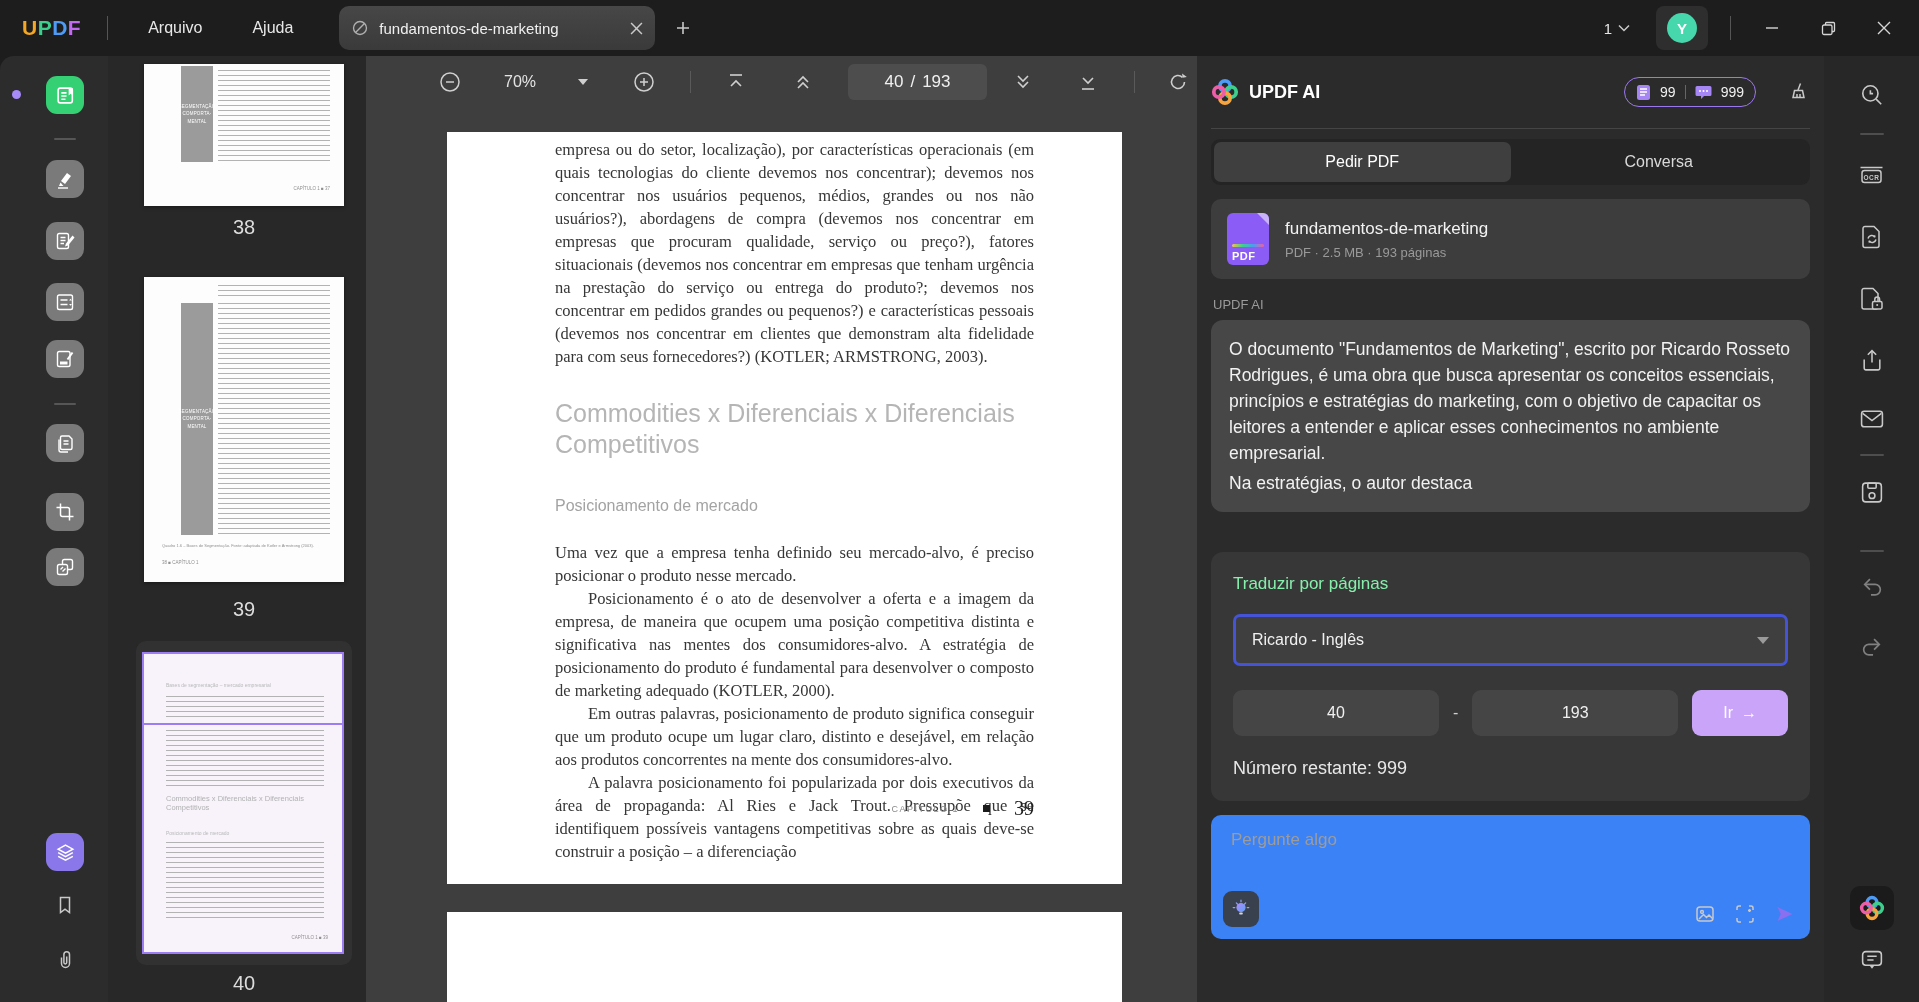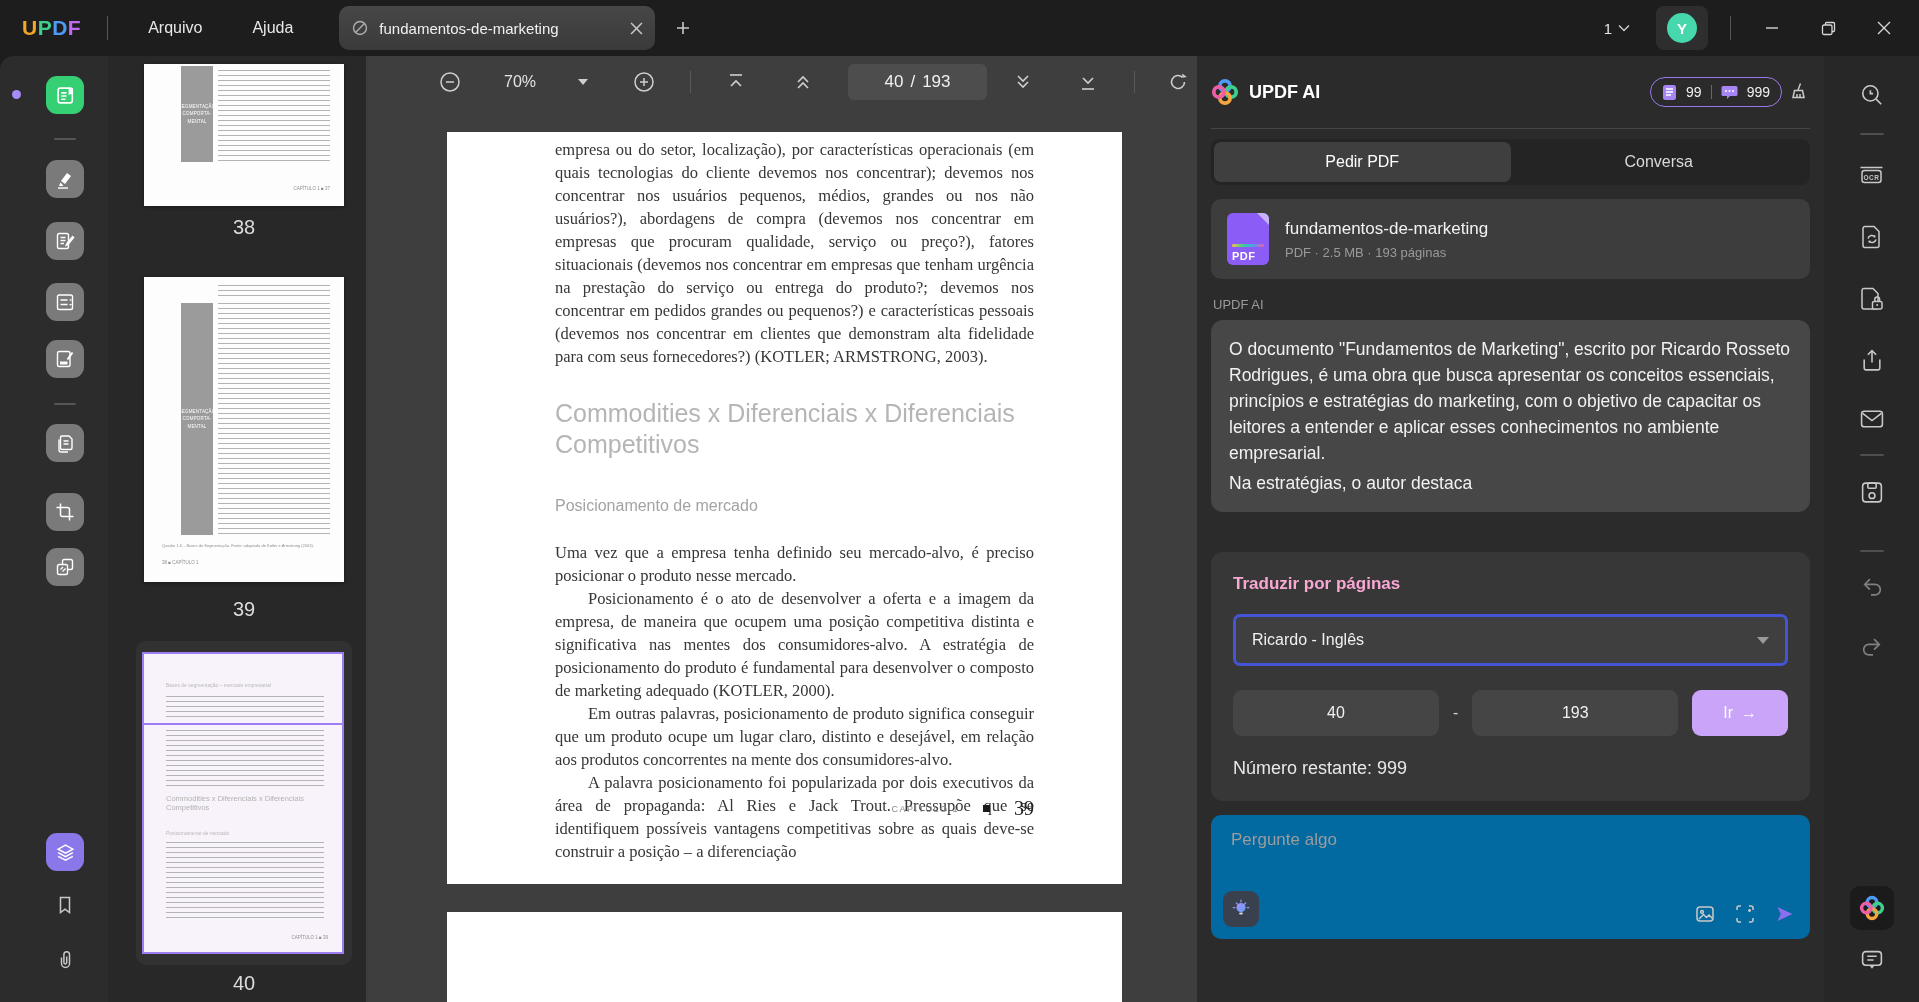--- a/index.html
+++ b/index.html
@@ -67,48 +67,48 @@
   .after-h3{margin-top:26px;}
   .page-footer{position:absolute;right:88px;bottom:64px;display:flex;align-items:center;gap:24px;}
   .pf-chap{font-size:9px;letter-spacing:1.5px;color:#8a8a8a;}
   .pf-sq{width:7px;height:7px;background:#1a1a1a;}
   .pf-num{font-family:"Liberation Serif",serif;font-size:20px;color:#222;}
 
   
   .ai-panel{position:absolute;left:1197px;top:56px;width:627px;bottom:0;background:#2b2b2b;padding:0 14px;}
   .ai-header{height:72px;display:flex;align-items:center;}
   .ai-title{font-size:18px;font-weight:700;color:#fff;margin-left:10px;}
-  .ai-header-right{margin-left:auto;display:flex;align-items:center;gap:6px;}
+  .ai-header-right{margin-left:auto;display:flex;align-items:center;gap:32px;}
   .credit-pill{display:flex;align-items:center;gap:9px;border:1.5px solid #9b77ee;border-radius:16px;height:30px;padding:0 11px;font-size:14px;color:#f0f0f0;}
   .credit-div{width:1px;height:14px;background:#666;}
   .ai-divider{height:1px;background:#454545;margin:0 0 10px 0;}
   .ai-tabs{display:flex;background:#242424;border-radius:9px;padding:3px;height:46px;}
   .ai-tab{flex:1;display:grid;place-items:center;font-size:16px;color:#d9d9d9;border-radius:7px;}
   .ai-tab.active{background:#3f3f3f;color:#fff;}
   .file-card{margin-top:14px;background:#3d3d3d;border-radius:10px;height:80px;display:flex;align-items:center;padding:0 16px;gap:16px;}
   .pdf-icon{position:relative;width:42px;height:52px;background:#8b5cf6;border-radius:6px;overflow:hidden;flex:none;}
   .pdf-fold{position:absolute;right:0;top:0;width:0;height:0;border-left:12px solid transparent;border-top:12px solid #c9b3f8;}
   .pdf-stripe{position:absolute;left:5px;right:5px;bottom:18px;height:3px;background:linear-gradient(90deg,#f6c244,#3ecf8e,#4d9bf5,#ec5fa8);border-radius:2px;}
   .pdf-badge{position:absolute;left:5px;bottom:3px;color:#fff;font-size:11px;font-weight:800;letter-spacing:.5px;}
   .file-name{font-size:17px;color:#f2f2f2;}
   .file-meta{font-size:13px;color:#9a9a9a;margin-top:6px;}
   .sender{font-size:13px;color:#9a9a9a;margin:18px 0 8px 2px;}
   .bubble{background:#474747;border-radius:12px;padding:16px 18px;font-size:17.5px;line-height:26px;color:#f2f2f2;}
   .bubble-footer{margin-top:4px;}
   .translate-card{margin-top:40px;background:#373737;border-radius:12px;padding:22px;}
-  .tc-title{font-size:17px;font-weight:700;color:#f9a8d4;}
+  .tc-title{font-size:17px;font-weight:400;color:#86efac;}
   .tc-note{font-size:15px;color:#b5b5b5;margin-top:15px;}
   .lang-select{margin-top:20px;height:52px;border:3px solid #4553d6;border-radius:7px;background:#3f3f3f;display:flex;align-items:center;padding:0 16px;font-size:16px;color:#f0f0f0;}
   .sel-caret{margin-left:auto;width:0;height:0;border-left:6px solid transparent;border-right:6px solid transparent;border-top:7px solid #9a9a9a;}
   .range-row{margin-top:24px;display:flex;align-items:center;gap:14px;}
   .range-input{width:206px;height:46px;background:#454545;border:none;border-radius:9px;color:#f0f0f0;font-size:16px;text-align:center;font-family:"Liberation Sans",sans-serif;}
   .range-sep{color:#cfcfcf;}
   .go-btn{margin-left:auto;width:106px;height:46px;background:#c9a4f8;border:none;border-radius:9px;color:#fff;font-size:16px;display:flex;align-items:center;justify-content:center;gap:8px;}
   .remaining{margin-top:22px;font-size:18px;color:#e8e8e8;}
-  .prompt-card{position:relative;margin-top:14px;height:124px;background:#0369a1;border-radius:10px;padding:14px 18px;}
+  .prompt-card{position:relative;margin-top:14px;height:124px;background:#3b82f6;border-radius:10px;padding:14px 18px;}
   .prompt-input{width:100%;background:transparent;border:none;outline:none;color:#eee;font-size:17px;font-family:"Liberation Sans",sans-serif;}
   .prompt-input::placeholder{color:#9c9c9c;}
   .bulb-tile{position:absolute;left:12px;bottom:12px;width:36px;height:36px;border-radius:9px;background:#39404e;display:grid;place-items:center;}
   .prompt-actions{position:absolute;right:14px;bottom:14px;display:flex;align-items:center;gap:18px;}
 
   
   .right-rail{position:absolute;left:1824px;top:56px;width:95px;bottom:0;background:#272727;}
   .rr{position:absolute;left:50%;transform:translateX(-50%);display:grid;place-items:center;}
   .rr-div{position:absolute;left:36px;width:24px;height:2px;background:#4e4e4e;border-radius:1px;}
   .ocr-wrap{position:relative;}

